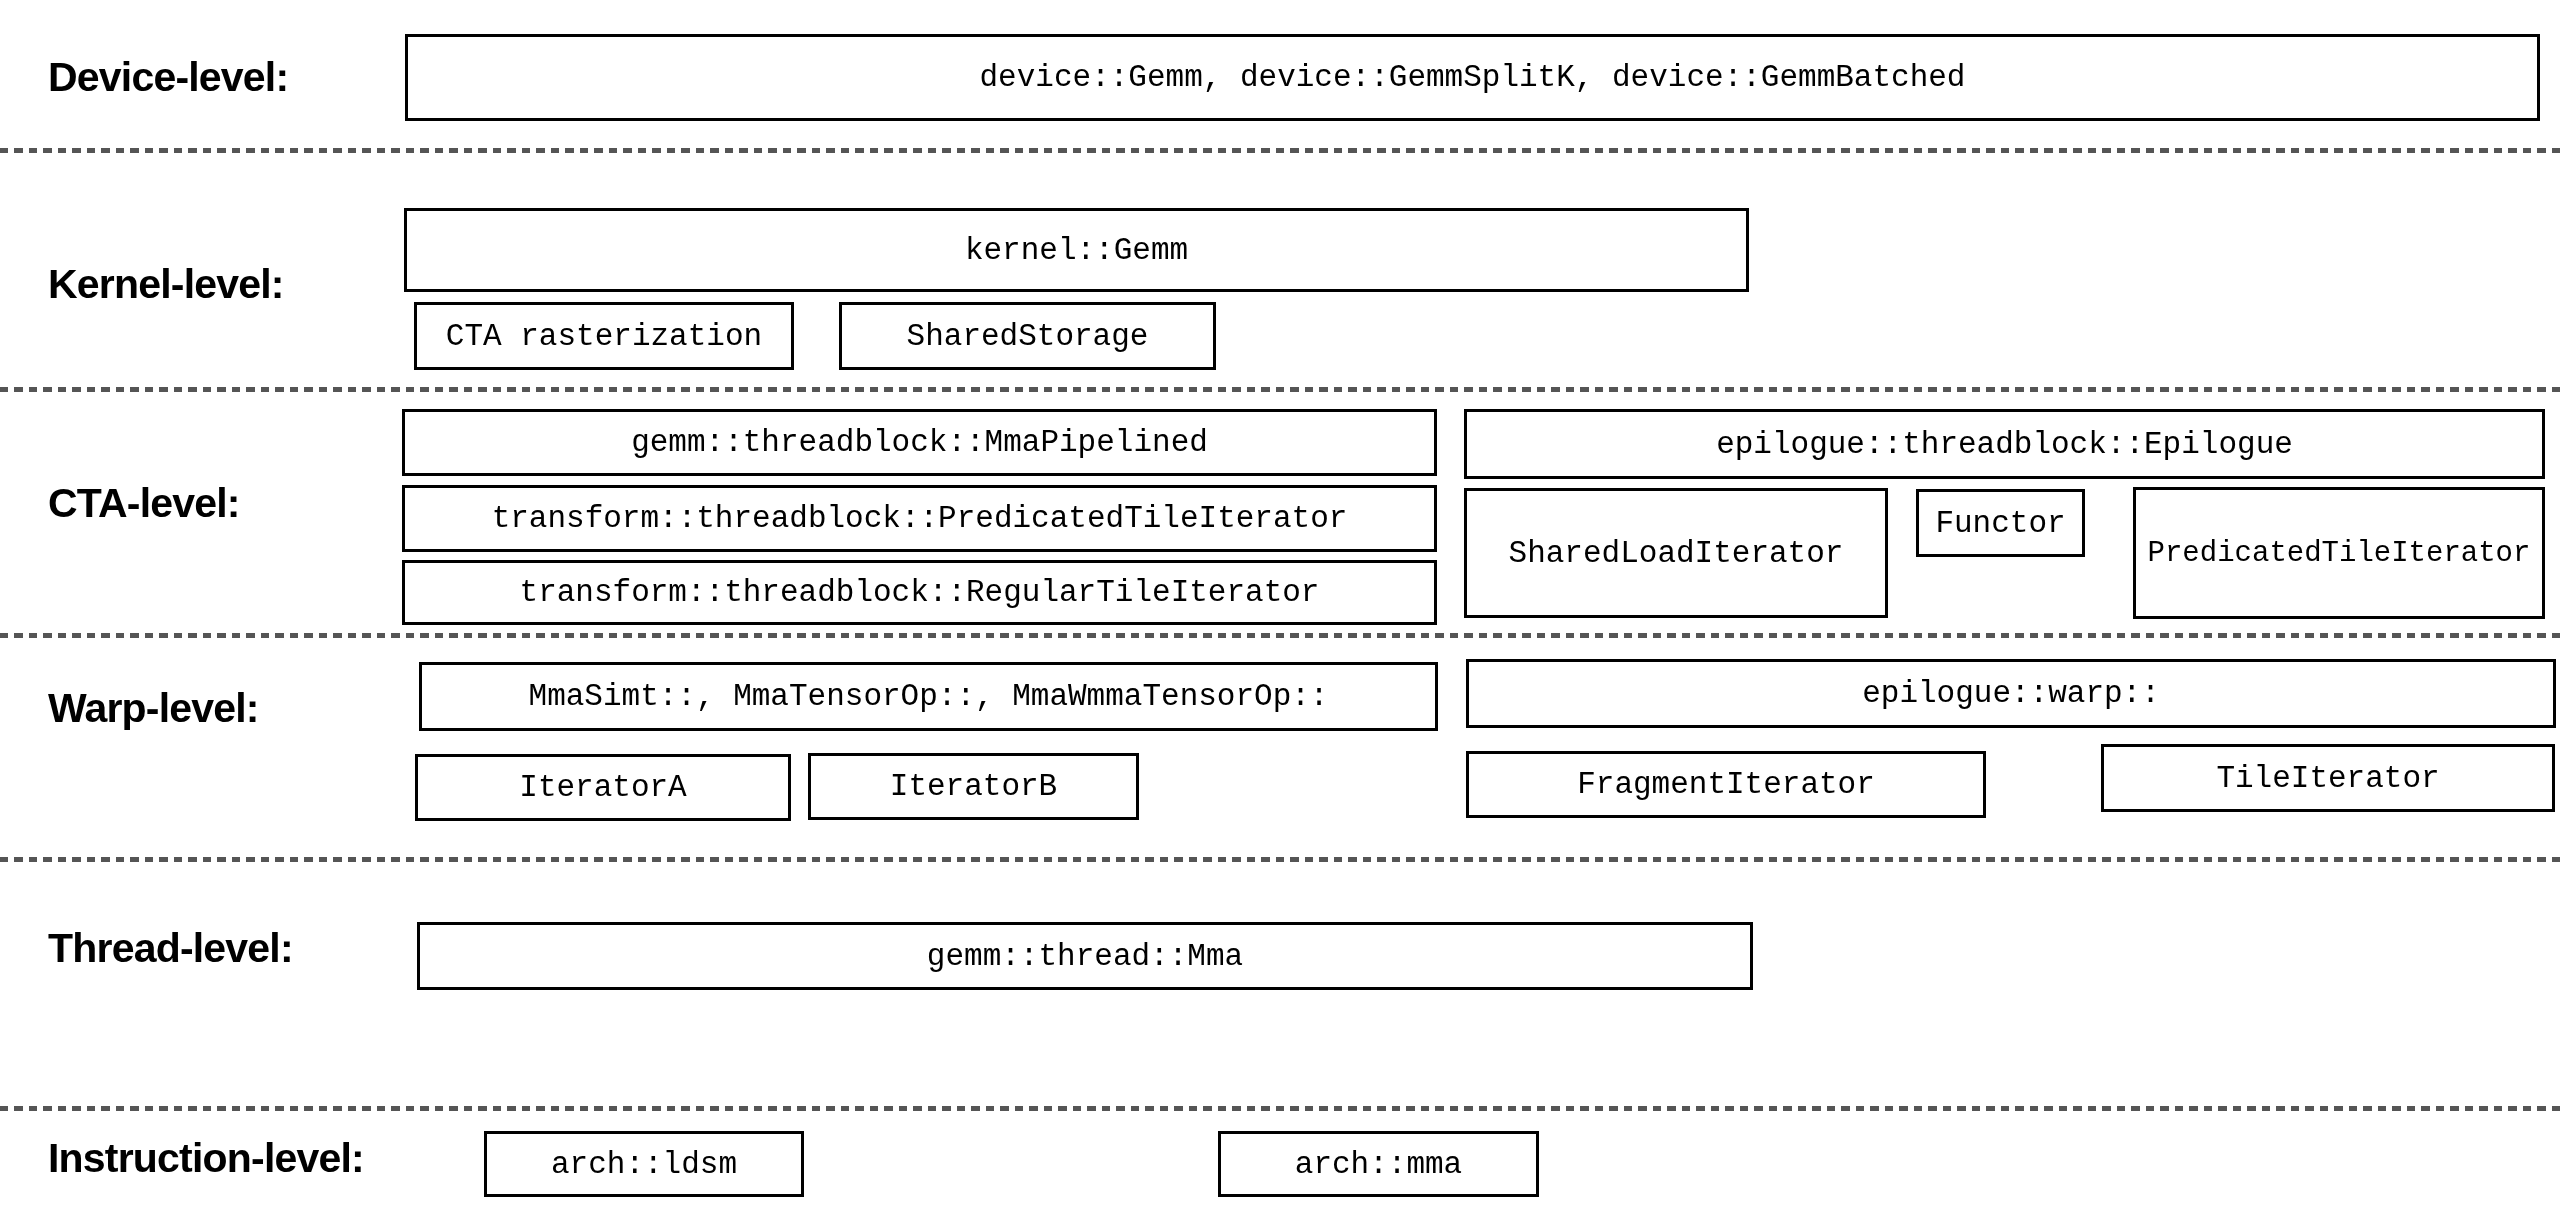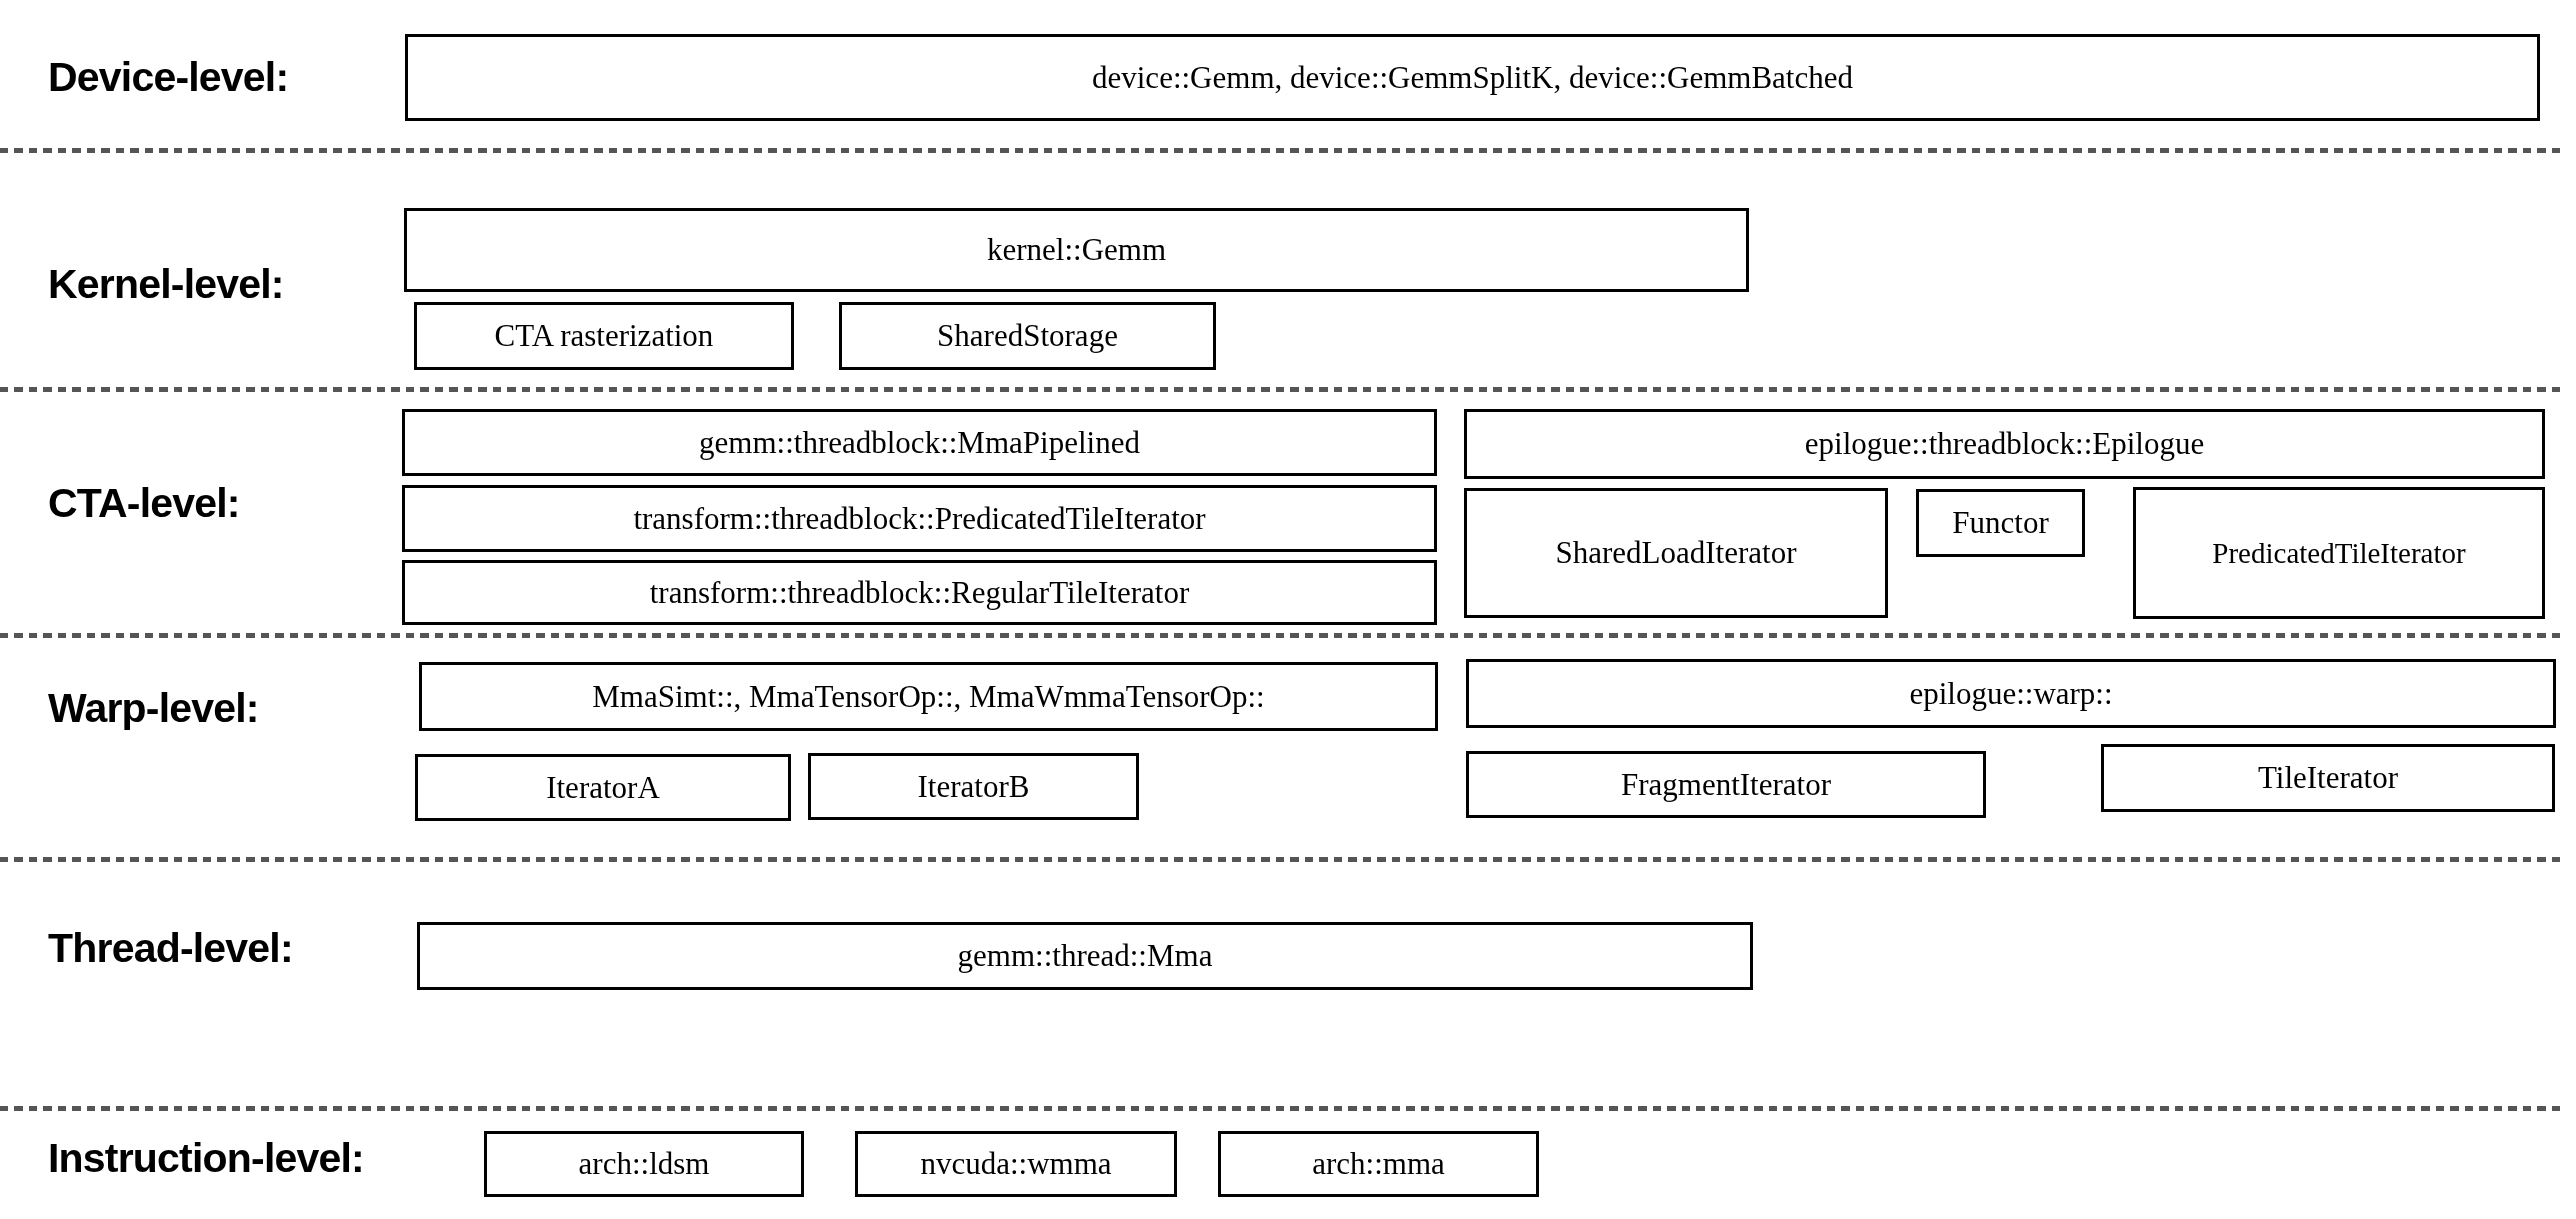--- a/index.html
+++ b/index.html
@@ -28,21 +28,21 @@
     white-space: nowrap;
   }
   .box {
     position: absolute;
     box-sizing: border-box;
     border: 3.1px solid #000000;
     background: #ffffff;
     display: flex;
     align-items: center;
     justify-content: center;
-    font-family: Liberation Serif, serif;
+    font-family: Liberation Mono, monospace;
     font-size: 31px;
     color: #000000;
     white-space: nowrap;
     overflow: hidden;
   }
   .sep {
     position: absolute;
     left: 0;
     width: 2564px;
     height: 4.6px;
@@ -133,17 +133,16 @@
   <div class="box" id="box-regular-tile-iterator">transform::threadblock::RegularTileIterator</div>
   <div class="box" id="box-epilogue-warp">epilogue::warp::</div>
   <div class="box" id="box-iterator-a">IteratorA</div>
   <div class="box" id="box-iterator-b">IteratorB</div>
   <div class="box" id="box-fragment-iterator">FragmentIterator</div>
   <div class="box" id="box-tile-iterator">TileIterator</div>
 
   <div class="box" id="box-gemm-thread-mma">gemm::thread::Mma</div>
 
   <div class="box" id="box-arch-ldsm">arch::ldsm</div>
-  <div class="box" id="box-nvcuda-wmma">nvcuda::wmma</div>
   <div class="box" id="box-arch-mma">arch::mma</div>
 
 </div>
 
 
 </body></html>

